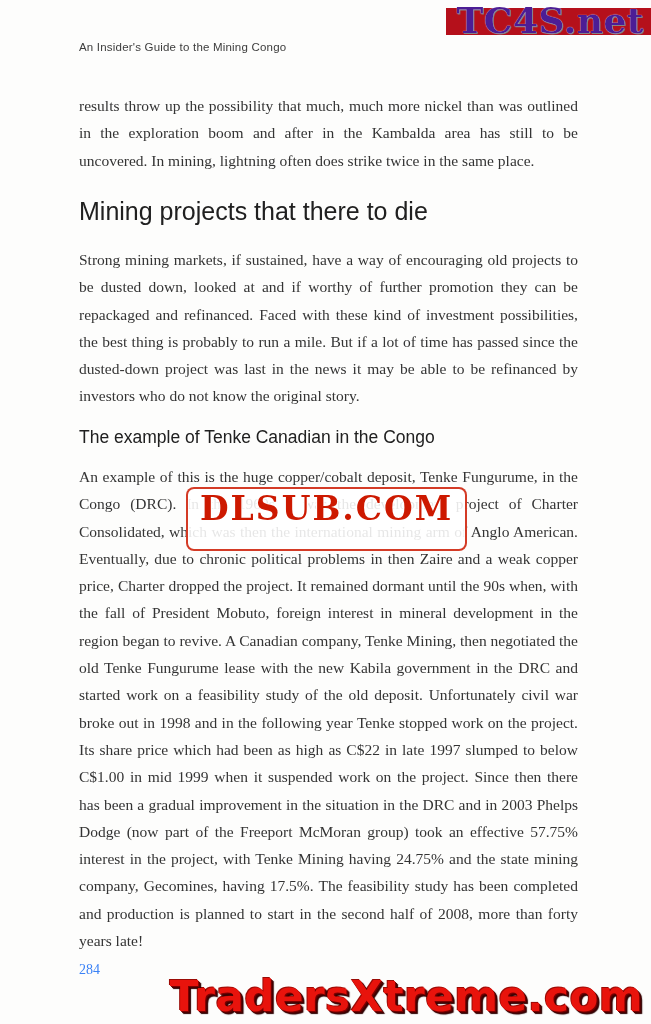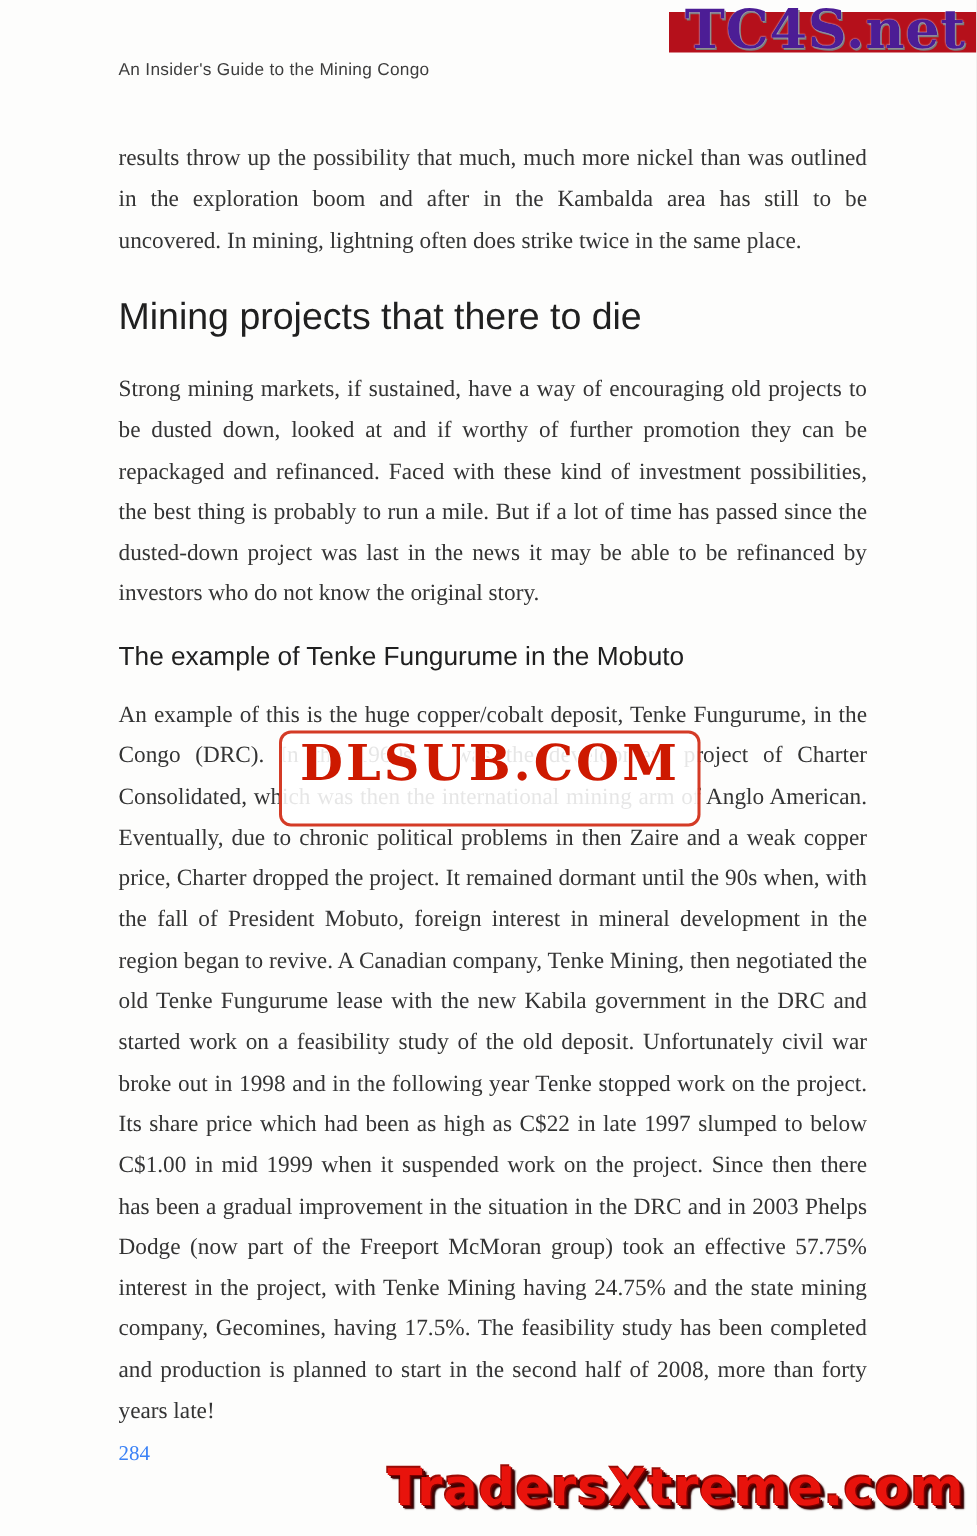--- a/index.html
+++ b/index.html
@@ -109,21 +109,21 @@
     top: 962px;
     font-size: 14px;
     color: #3b82f6;
   }
   .traders {
     position: absolute;
     right: 8px;
     top: 972px;
     font-family: "DejaVu Sans", sans-serif;
     font-weight: bold;
-    font-size: 34px;
+    font-size: 42px;
     color: #e8130c;
     letter-spacing: 0.5px;
     text-shadow:
       1px 1px 0 #7a0000,
       2px 2px 0 #4a0000,
       3px 3px 1px #2c0000,
       -1px -1px 0 #9b0b06;
   }
 </style>
 </head>
@@ -137,21 +137,21 @@
   <div class="tc4s-text">TC4S.net</div>
 
   <div class="body-col">
 
     <p class="para para-intro">results throw up the possibility that much, much more nickel than was outlined in the exploration boom and after in the Kambalda area has still to be uncovered. In mining, lightning often does strike twice in the same place.</p>
 
     <h1 class="heading-main">Mining projects that there to die</h1>
 
     <p class="para para-one">Strong mining markets, if sustained, have a way of encouraging old projects to be dusted down, looked at and if worthy of further promotion they can be repackaged and refinanced. Faced with these kind of investment possibilities, the best thing is probably to run a mile. But if a lot of time has passed since the dusted-down project was last in the news it may be able to be refinanced by investors who do not know the original story.</p>
 
-    <h2 class="heading-sub">The example of Tenke Fungurume in the Mobuto</h2>
+    <h2 class="heading-sub">The example of Tenke Canadian in the Congo</h2>
 
     <p class="para para-two">An example of this is the huge copper/cobalt deposit, Tenke Fungurume, in the Congo (DRC). In the 1960s it was the development project of Charter Consolidated, which was then the international mining arm of Anglo American. Eventually, due to chronic political problems in then Zaire and a weak copper price, Charter dropped the project. It remained dormant until the 90s when, with the fall of President Mobuto, foreign interest in mineral development in the region began to revive. A Canadian company, Tenke Mining, then negotiated the old Tenke Fungurume lease with the new Kabila government in the DRC and started work on a feasibility study of the old deposit. Unfortunately civil war broke out in 1998 and in the following year Tenke stopped work on the project. Its share price which had been as high as C$22 in late 1997 slumped to below C$1.00 in mid 1999 when it suspended work on the project. Since then there has been a gradual improvement in the situation in the DRC and in 2003 Phelps Dodge (now part of the Freeport McMoran group) took an effective 57.75% interest in the project, with Tenke Mining having 24.75% and the state mining company, Gecomines, having 17.5%. The feasibility study has been completed and production is planned to start in the second half of 2008, more than forty years late!</p>
   </div>
 
   <div class="dlsub">
     <span class="dlsub-text">DLSUB.COM</span>
   </div>
 
   <div class="page-number">284</div>
 

